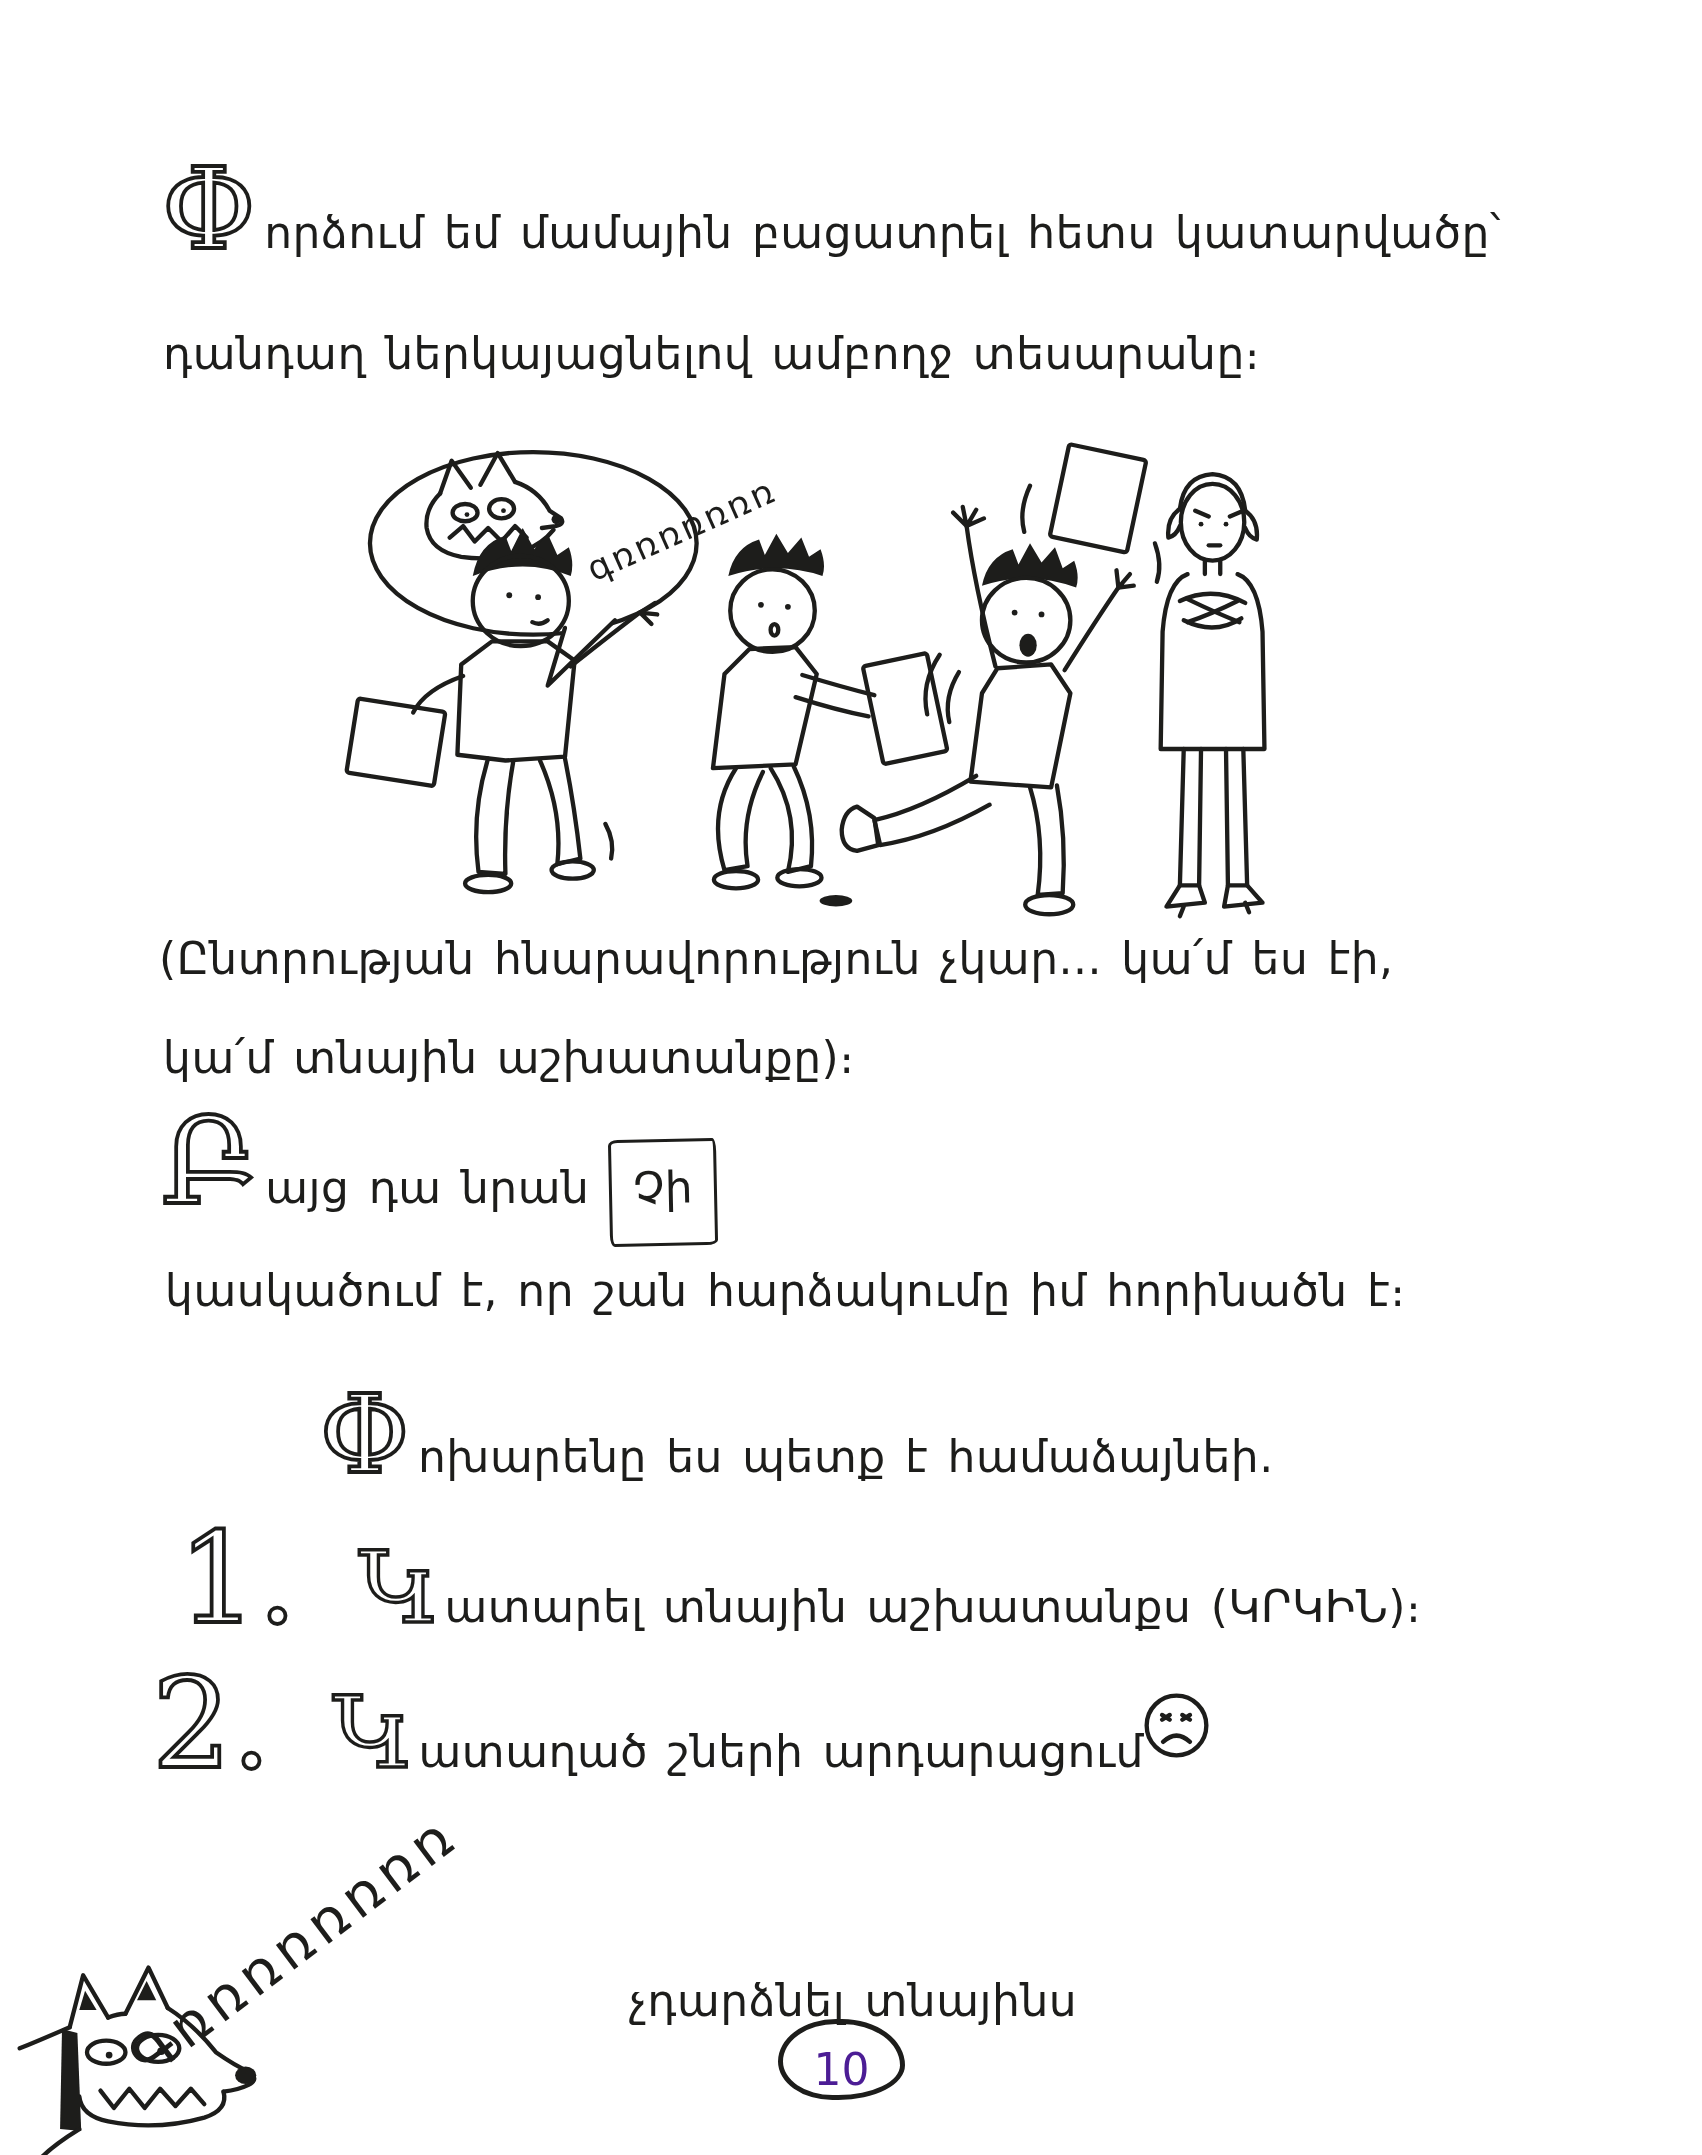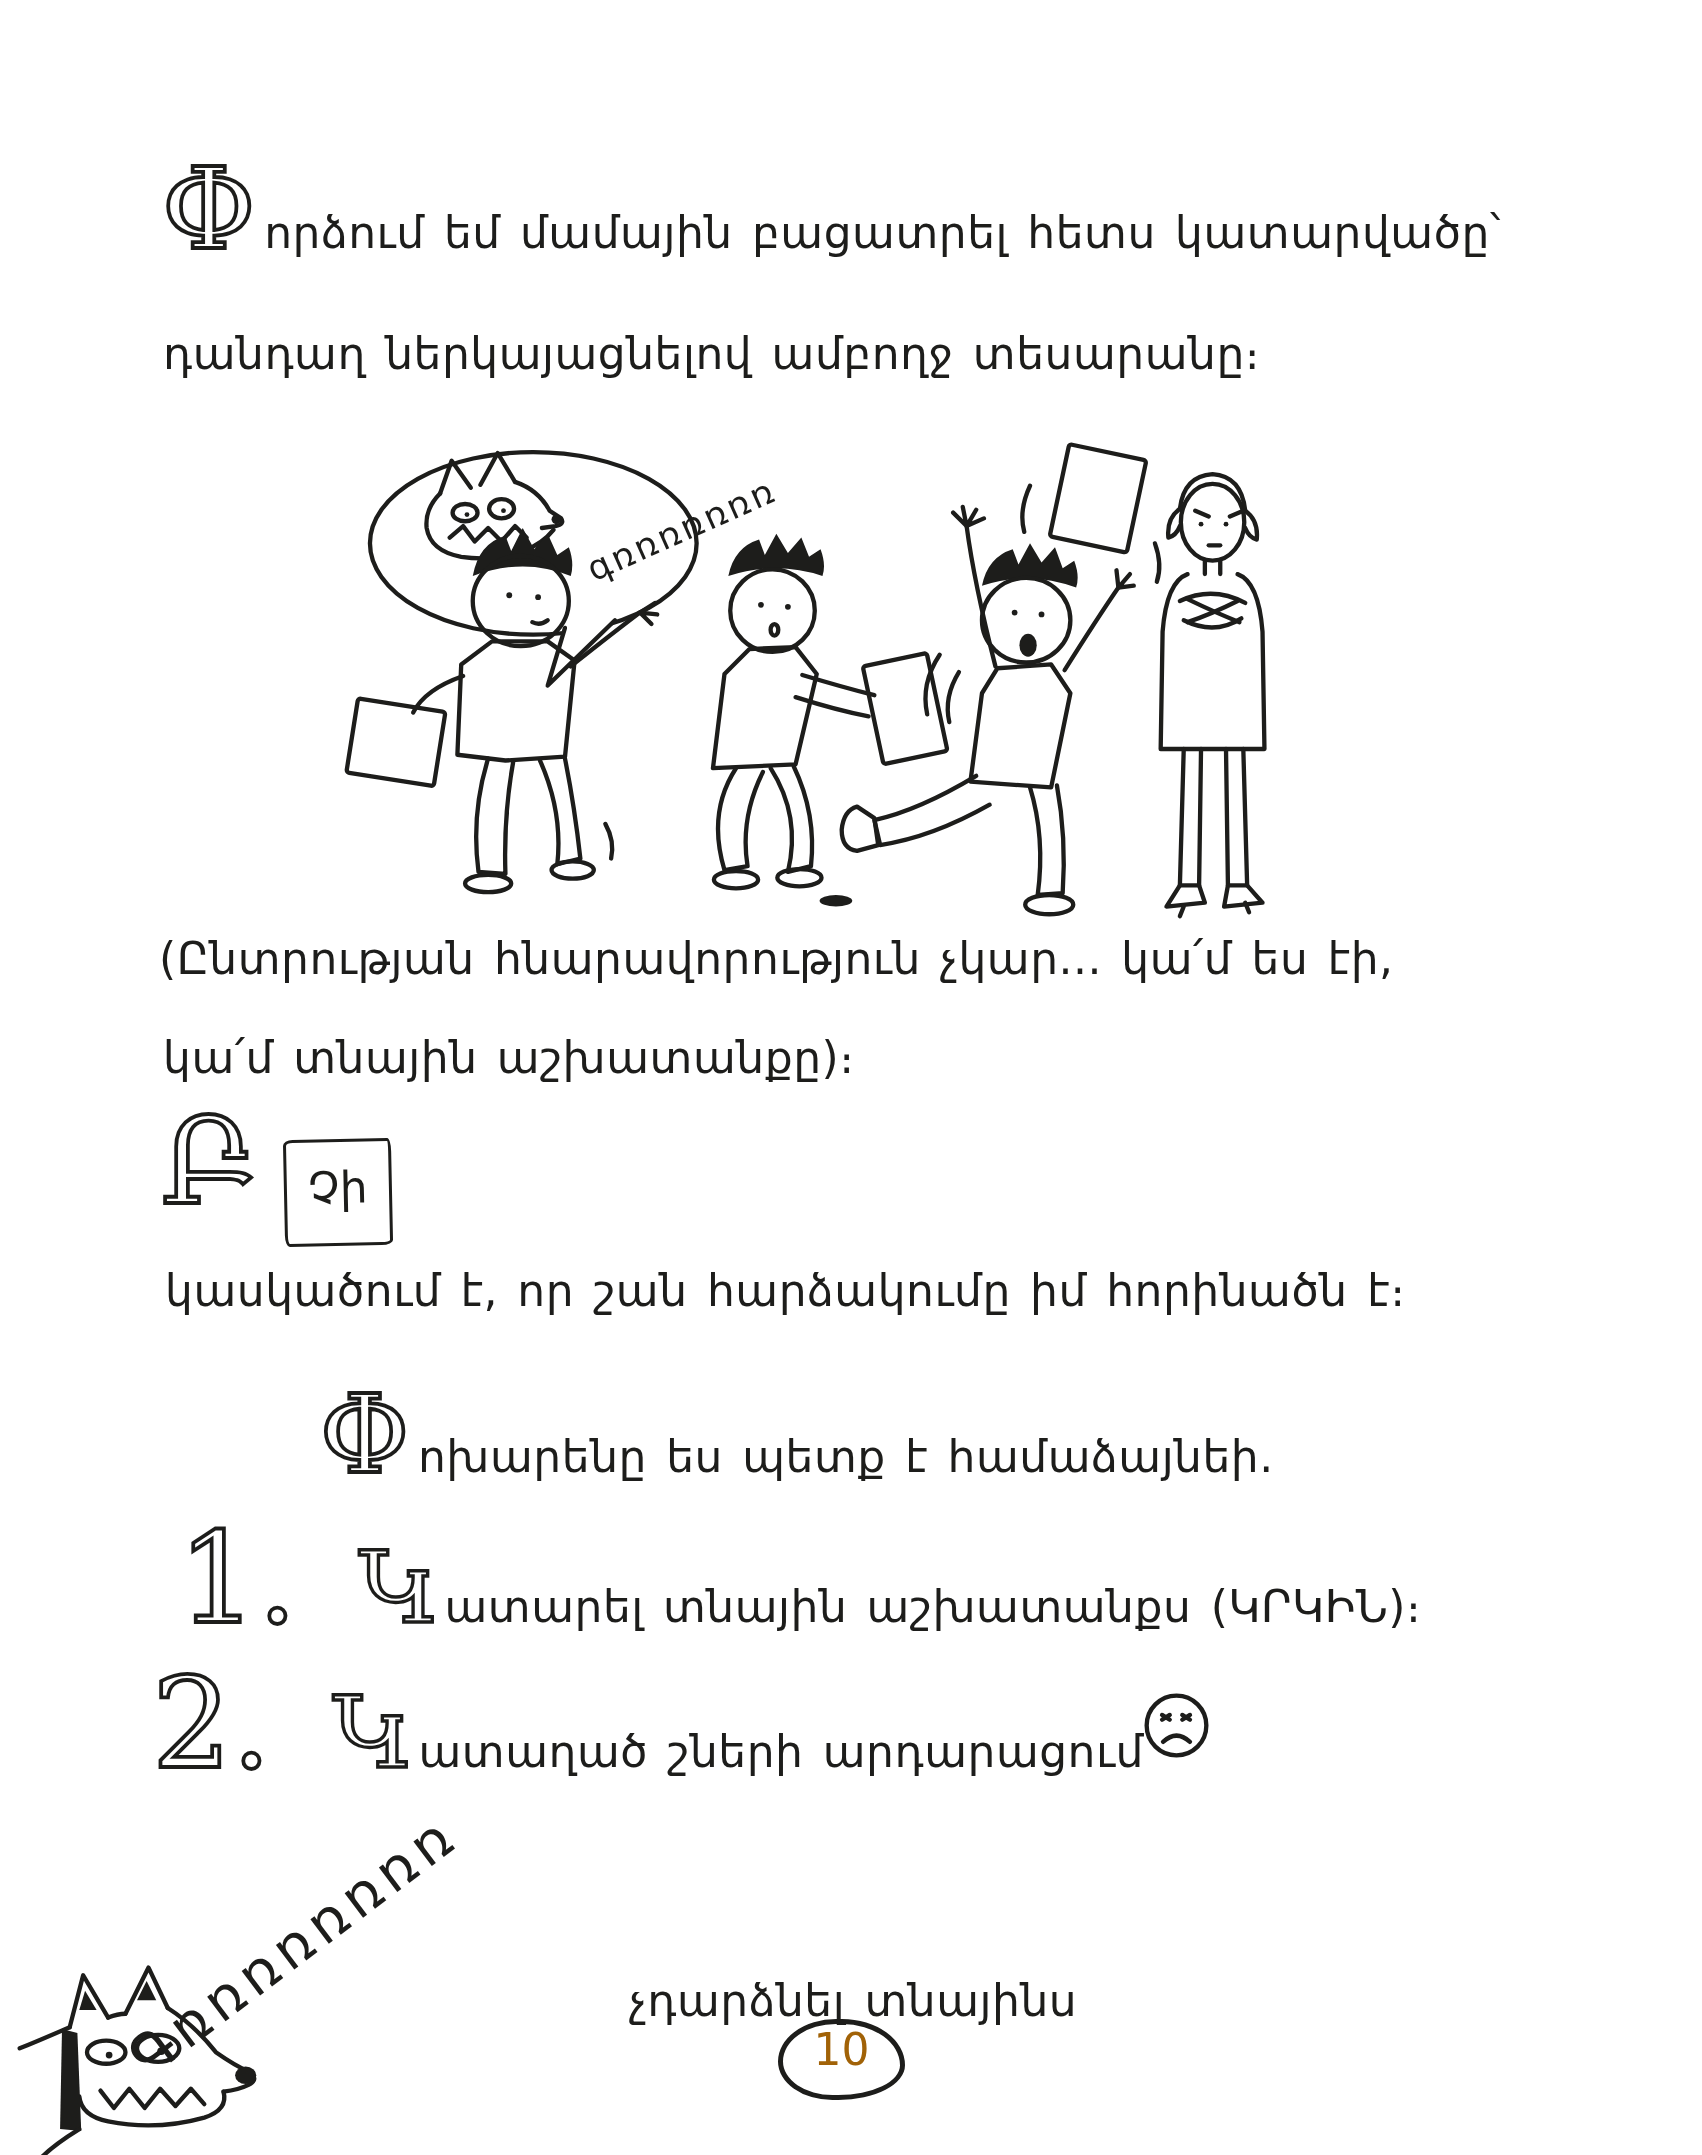--- a/index.html
+++ b/index.html
@@ -10,22 +10,22 @@
   .outline-ch{color:#ffffff;-webkit-text-stroke:3.8px #1d1d1b;font-family:"DejaVu Serif","DejaVu Sans",serif;}
   @supports not (-webkit-text-stroke:4px #1d1d1b){.outline-ch{color:#1d1d1b;}}
   .dropcap{font-size:113px;line-height:.85;margin-right:7.7px;}
   .dropcap-mid{font-size:100px;line-height:.85;margin-right:5.8px;-webkit-text-stroke:3.4px #1d1d1b;}
   .bignum{font-size:125px;line-height:.8;margin-right:61px;}
   .word-box{display:inline-block;border:3.8px solid #1d1d1b;border-radius:9.6px 3.8px 11.5px 4.8px/5.8px 13.4px 4.8px 11.5px;
             padding:21px 21px 29px 21px;margin:0 17.3px 0 19px;transform:rotate(-1.2deg);}
   .wolf-sound{position:absolute;left:156px;top:2025px;transform:rotate(-37deg);transform-origin:0 100%;
               font-size:56px;letter-spacing:6.7px;color:#1d1d1b;white-space:nowrap;}
   .page-num{position:absolute;left:778px;top:2019px;width:117px;height:71px;border:5.8px solid #1d1d1b;
-            border-radius:48% 52% 55% 45%/55% 60% 45% 50%;display:flex;align-items:flex-start;justify-content:center;
-            font-size:44px;color:#a16207;}
+            border-radius:48% 52% 55% 45%/55% 60% 45% 50%;display:flex;align-items:flex-end;justify-content:center;
+            font-size:44px;color:#4c1d95;}
   svg{display:block;}
   .ink{stroke:#1d1d1b;fill:none;stroke-width:4.5;stroke-linecap:round;stroke-linejoin:round;}
 </style>
 </head>
 <body>
 
 <div class="page">
 
   <div class="line" style="left:161px;top:161px;">
     <span class="outline-ch dropcap">Փ</span>
@@ -143,20 +143,21 @@
 
   <div class="line" style="left:159px;top:934px;">
     <span class="txt">(Ընտրության հնարավորություն չկար... կա՛մ ես էի,</span>
   </div>
   <div class="line" style="left:163px;top:1033px;">
     <span class="txt">կա՛մ տնային աշխատանքը)։</span>
   </div>
 
   <div class="line" style="left:161px;top:1112px;">
     <span class="outline-ch dropcap" style="font-size:119px;">Բ</span>
+    <span class="txt">այց դա նրան</span>
     <span class="word-box">
       <span class="txt">Չի</span>
     </span>
   </div>
   <div class="line" style="left:165px;top:1266px;align-items:center;">
     <span class="txt">կասկածում է, որ շան հարձակումը իմ հորինածն է։</span>
   </div>
 
   <div class="line" style="left:319px;top:1389px;">
     <span class="outline-ch dropcap" style="font-size:108px;">Փ</span>

